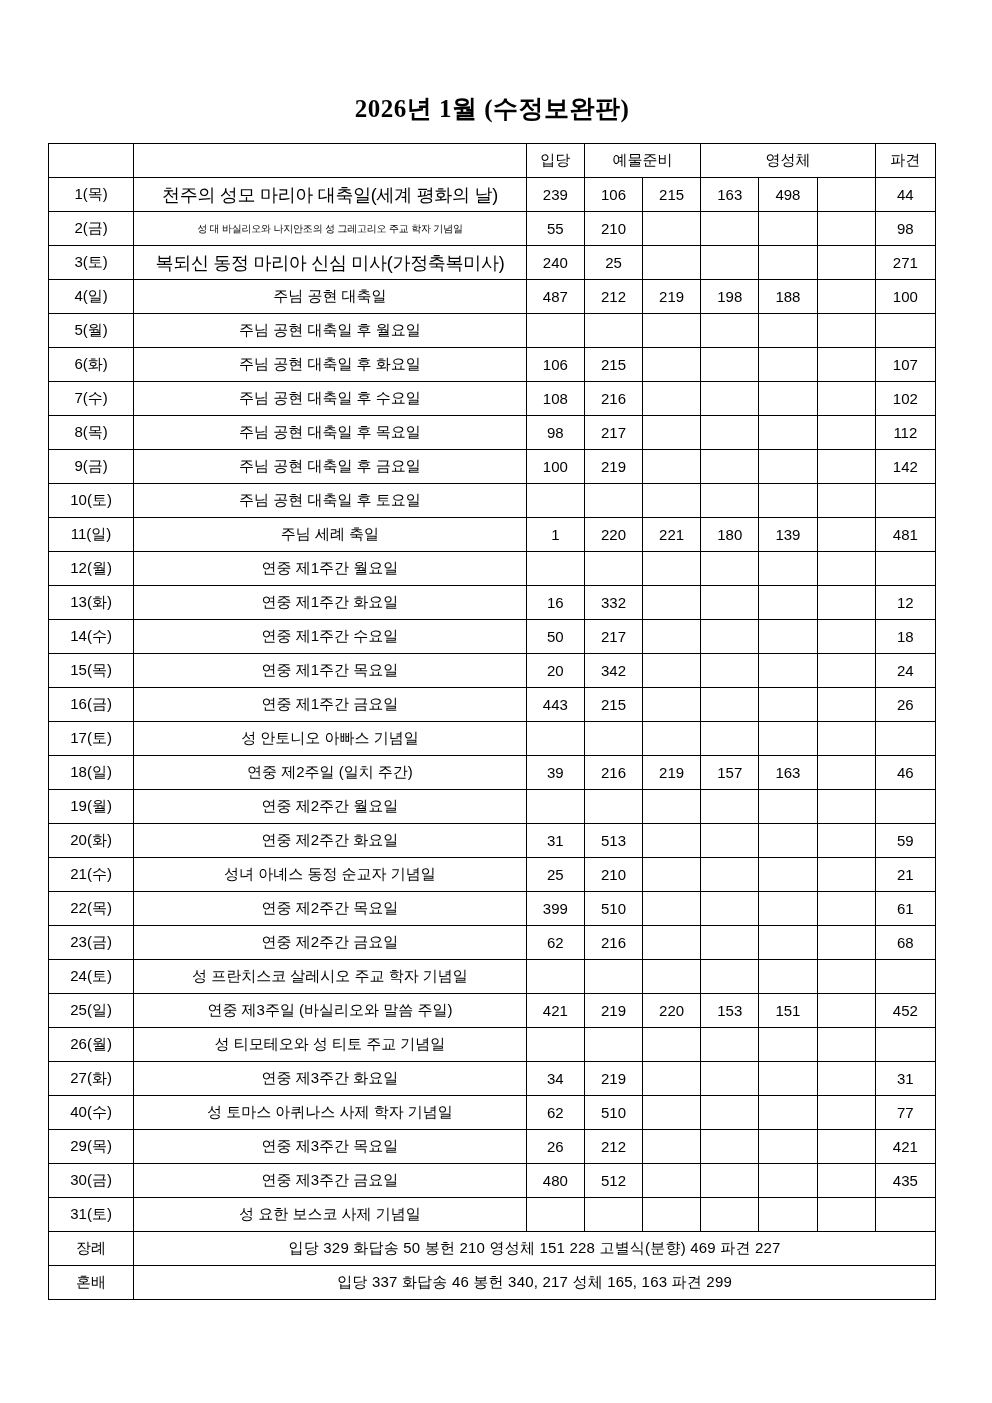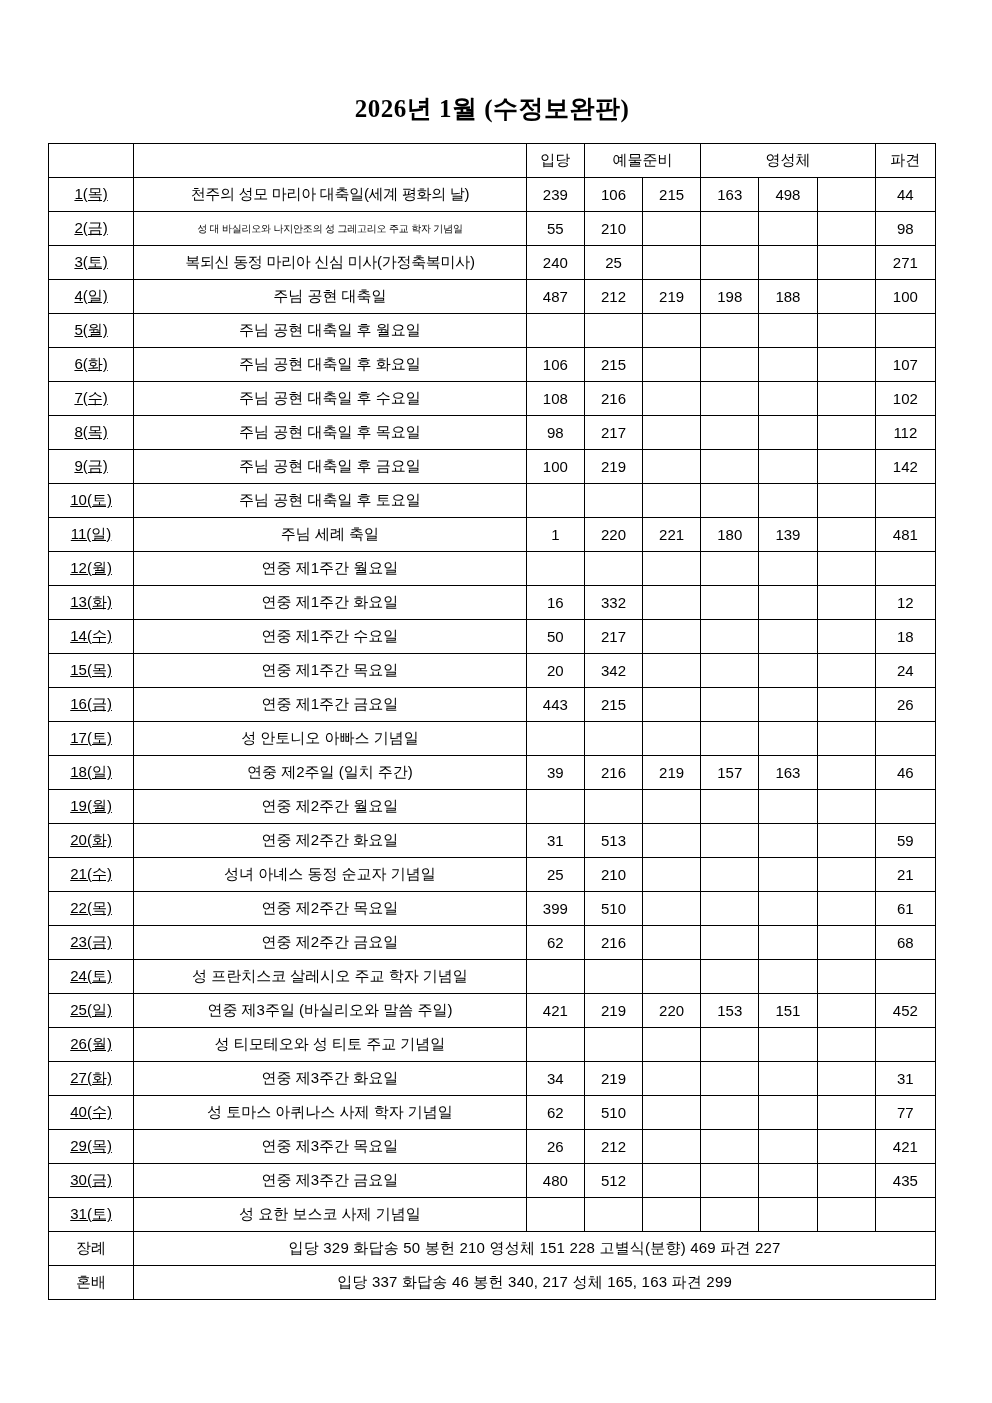--- a/index.html
+++ b/index.html
@@ -58,32 +58,31 @@
 
   thead td {
     font-weight: bold;
     font-size: 15px;
     height: 31px;
   }
   td.day {
     text-align: right;
     padding-right: 8px;
     font-size: 15px;
-    text-decoration: underline;
   }
   td.name {
     text-align: center;
     font-size: 15px;
   }
   td.name.tight {
     font-size: 10px;
     letter-spacing: -0.2px;
   }
   td.name.tight2 {
-    font-size: 15px;
+    font-size: 18px;
     letter-spacing: -0.3px;
   }
   td.num {
     font-size: 15px;
   }
   td.footlabel {
     text-align: center;
     font-size: 15px;
   }
   td.foottext {

